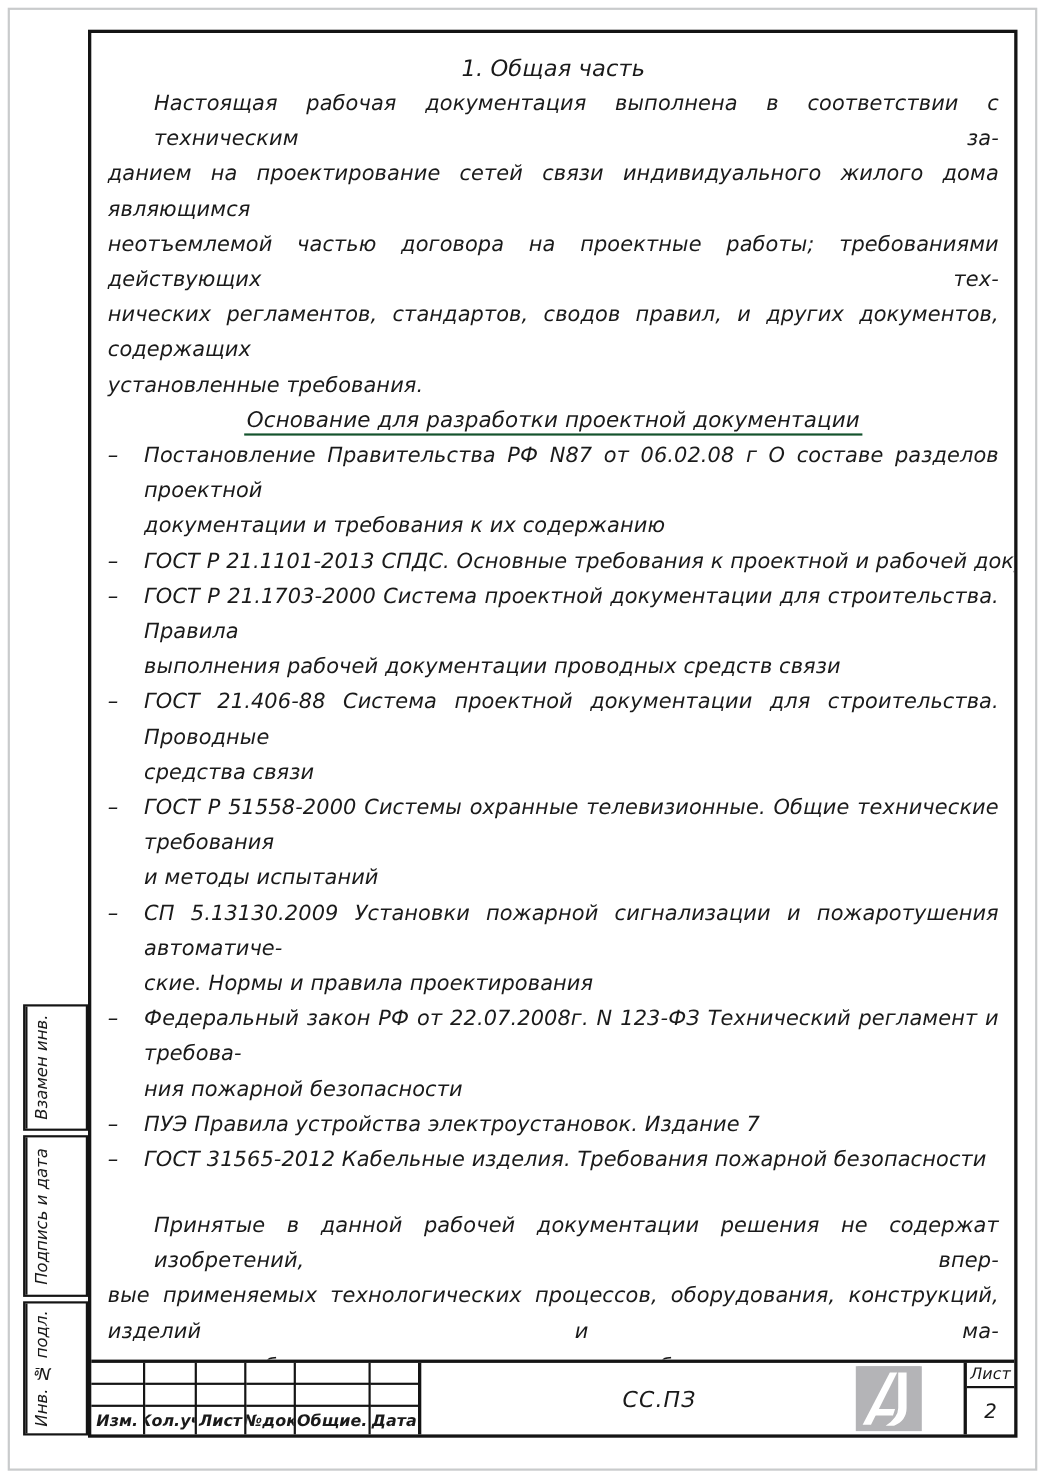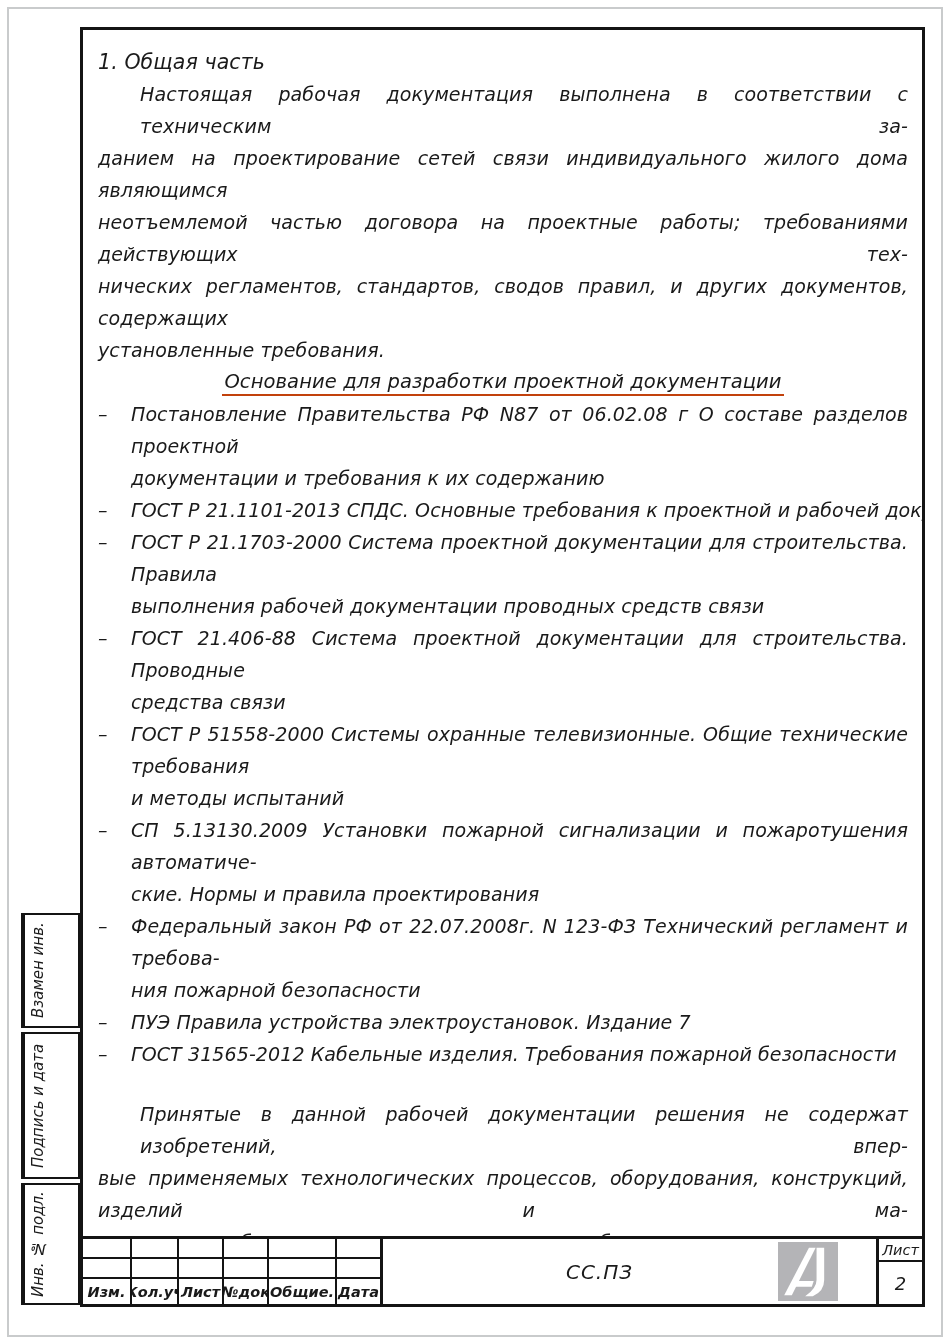--- a/index.html
+++ b/index.html
@@ -27,23 +27,23 @@
     background:#fff;
   }
   .content{
     flex:1;
     padding:16px 14px 0 15px;
     font-size:19px;
     line-height:32px;
     letter-spacing:.1px;
     overflow:hidden;
   }
-  .doc-title{ font-size:20.5px; }
+  .doc-title{ text-align:center; font-size:20.5px; }
   .sec-heading{ text-align:center; font-size:19.5px; }
-  .sec-heading span{ border-bottom:2px solid #c2410c; padding:0 2px 1px 2px; }
+  .sec-heading span{ border-bottom:2px solid #14532d; padding:0 2px 1px 2px; }
   .para{}
   .para.gap{ margin-top:28px; }
   .line{ white-space:nowrap; }
   .line.j{ text-align:justify; text-align-last:justify; white-space:normal; }
   .line.indent{ padding-left:42px; }
   .item{ position:relative; margin-left:33px; }
   .item .dash{ position:absolute; left:-33px; top:0; }
   
   .side-box{
     position:absolute;left:21px;width:59px;

